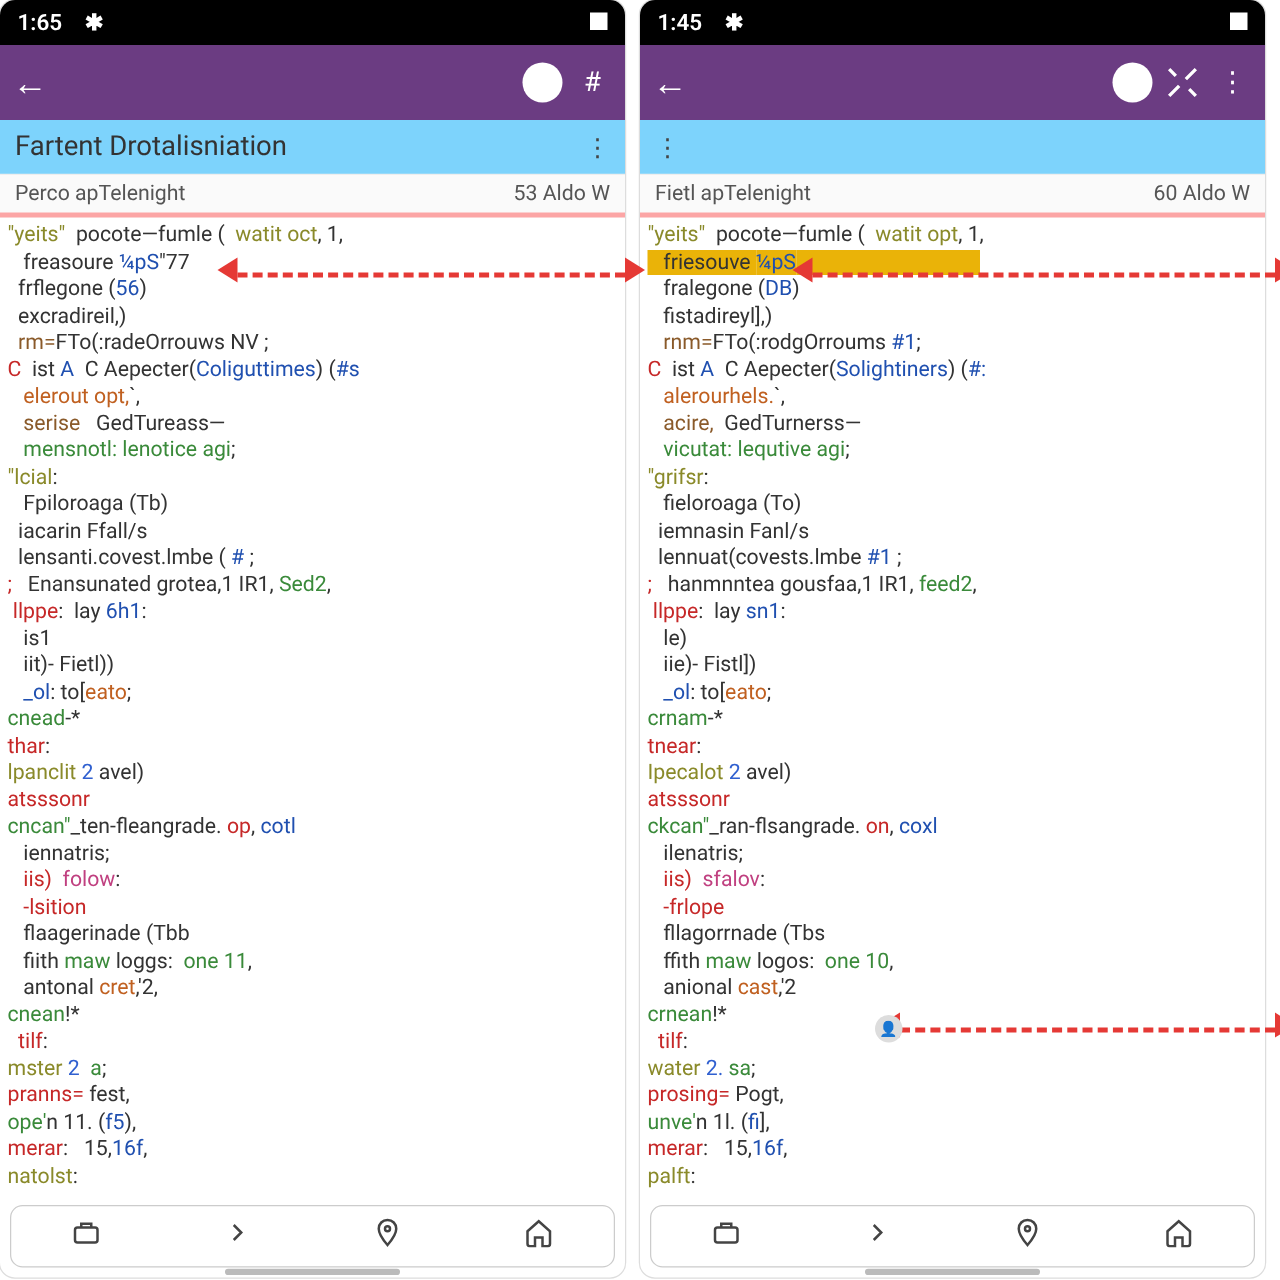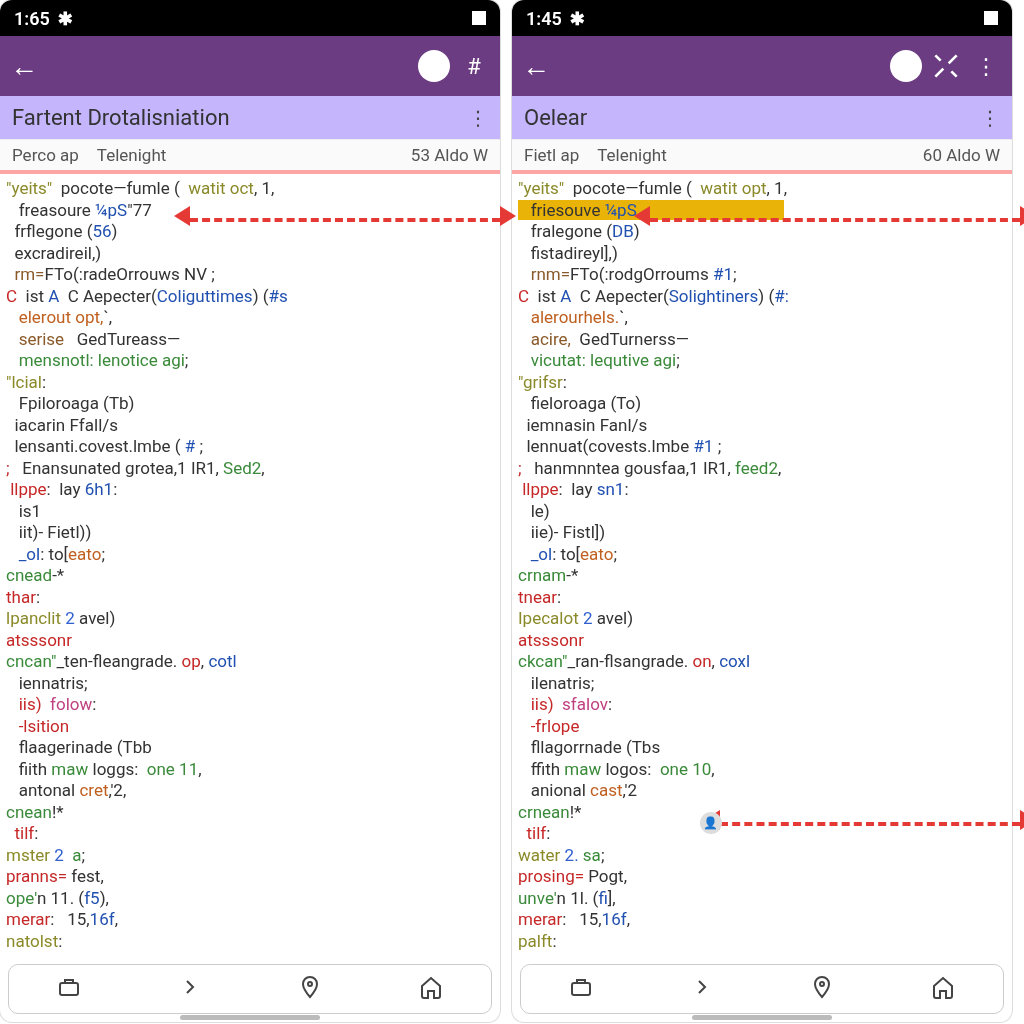--- a/index.html
+++ b/index.html
@@ -14,32 +14,32 @@
   --brown:#8a5a2a;
   --gray:#7a7a7a;
   --pink:#c04080;
   --orange:#c06020;
 }
 *{box-sizing:border-box;font-family:"Segoe UI",Roboto,Arial,sans-serif}
 body{margin:0;background:#fff;width:1024px;height:1024px;overflow:hidden;position:relative}
 .phones{display:flex;gap:12px;padding:0 0 0 0}
 .phone{width:500px;height:1022px;background:#fff;position:relative;border-radius:12px;overflow:hidden;box-shadow:0 0 0 1px #ddd}
 .statusbar{height:36px;background:#000;color:#fff;display:flex;align-items:center;justify-content:space-between;padding:0 14px;font-size:18px;font-weight:600}
-.statusbar .left{display:flex;gap:8px;align-items:center}
+.statusbar .left{display:flex;gap:18px;align-items:center}
 .statusbar .right .sq{width:14px;height:14px;background:#fff;display:inline-block}
 .appbar{height:60px;background:var(--purple);display:flex;align-items:center;padding:0 10px;gap:8px}
 .appbar .back{color:#fff;font-size:28px;font-weight:400;flex:0 0 auto;cursor:pointer}
 .appbar .sp{flex:1}
 .appbar .ic{width:32px;height:32px;display:flex;align-items:center;justify-content:center;color:#fff;font-size:22px;cursor:pointer}
-.titlebar{height:44px;background:#c4b5fd;display:flex;align-items:center;padding:0 12px;border-bottom:1px solid #eee}
+.titlebar{height:44px;background:#7dd3fc;display:flex;align-items:center;padding:0 12px;border-bottom:1px solid #eee}
 .titlebar .title{font-size:22px;color:#333;flex:1}
 .titlebar .more{font-size:20px;color:#444;cursor:pointer}
 .subbar{height:34px;background:#fafafa;display:flex;align-items:center;padding:0 12px;font-size:17px;color:#555;border-bottom:4px solid #fca5a5}
 .subbar .t1{flex:0 0 auto}
-.subbar .t2{margin-left:18px;flex:1}
+.subbar .t2{flex:1}
 .subbar .t3{flex:0 0 auto}
 .code{font-family:"Segoe UI",Roboto,Arial,sans-serif;font-size:17px;line-height:21.5px;padding:4px 6px 4px 6px;white-space:pre;position:relative;height:792px;overflow:hidden;color:#333}
 .code .ln{display:block}
 .kw{color:var(--red)}
 .id{color:var(--olive)}
 .str{color:var(--olive)}
 .fn{color:var(--blue)}
 .num{color:var(--blue2)}
 .gr{color:var(--green)}
 .br{color:var(--brown)}
@@ -128,21 +128,20 @@
           </svg>
         </div>
       <div class="ic">
           <svg viewBox="0 0 24 24" stroke="#fff" fill="none" stroke-width="2">
             <path d="M4 20l6-6M20 4l-6 6M4 4l4 4M20 20l-4-4"></path>
           </svg>
         </div>
       <div class="ic">⋮</div>
     </div>
     <div class="titlebar">
-      <div class="title">Oelear</div>
       <div class="more">⋮</div>
     </div>
     <div class="subbar">
       <div class="t1">Fietl ap</div>
       <div class="t2">Telenight</div>
       <div class="t3">60 Aldo W</div>
     </div>
     <div class="code" id="code-right"><span class="ln"><span class="id">"yeits"</span><span>  pocote—fumle (  </span><span class="str">watit opt</span><span>, 1,</span></span><span class="ln"><span class="hl">   friesouve </span><span class="fn hl">¼pS</span><span class="hl">                                   </span></span><span class="ln"><span>   fralegone (</span><span class="fn">DB</span><span>)</span></span><span class="ln"><span>   fistadireyl],)</span></span><span class="ln"><span class="br">   rnm=</span><span>FTo(:rodgOrroums </span><span class="fn">#1</span><span>;</span></span><span class="ln"><span class="kw">C</span><span>  ist </span><span class="fn">A</span><span>  C Aepecter(</span><span class="fn">Solightiners</span><span>) (</span><span class="fn">#:</span><span></span></span><span class="ln"><span class="or">   alerourhels.</span><span>`,</span></span><span class="ln"><span class="br">   acire,</span><span>  GedTurnerss—</span></span><span class="ln"><span class="gr">   vicutat</span><span class="gr">: lequtive agi</span><span>;</span></span><span class="ln"><span class="id">"grifsr</span><span>:</span></span><span class="ln"><span>   fieloroaga (To)</span></span><span class="ln"><span>  iemnasin Fanl/s</span></span><span class="ln"><span>  lennuat(covests.lmbe </span><span class="fn">#1</span><span> ;</span></span><span class="ln"><span class="kw">;</span><span>   hanmnntea gousfaa,1 IR1, </span><span class="gr">feed2</span><span>,</span></span><span class="ln"><span class="kw"> llppe</span><span>:  lay </span><span class="fn">sn1</span><span>:</span></span><span class="ln"><span>   le)</span></span><span class="ln"><span>   iie)- Fistl])</span></span><span class="ln"><span class="fn">   _ol</span><span>: to[</span><span class="or">eato</span><span>;</span></span><span class="ln"><span class="gr">crnam</span><span>-*</span></span><span class="ln"><span class="kw">tnear</span><span>:</span></span><span class="ln"><span class="id">Ipecalot</span><span class="num"> 2</span><span> avel)</span></span><span class="ln"><span class="kw">atsssonr</span><span></span></span><span class="ln"><span class="gr">ckcan"</span><span>_ran-flsangrade. </span><span class="kw">on</span><span>, </span><span class="fn">coxl</span><span></span></span><span class="ln"><span>   ilenatris;</span></span><span class="ln"><span class="kw">   iis)</span><span>  </span><span class="pk">sfalov</span><span>:</span></span><span class="ln"><span class="kw">   -frlope</span><span></span></span><span class="ln"><span>   fllagorrnade (Tbs</span></span><span class="ln"><span>   ffith </span><span class="gr">maw</span><span> logos:  </span><span class="gr">one 10</span><span>,</span></span><span class="ln"><span>   anional </span><span class="or">cast</span><span>,'2</span></span><span class="ln"><span class="gr">crnean</span><span>!*</span></span><span class="ln"><span class="kw">  tilf</span><span>:</span></span><span class="ln"><span class="id">water</span><span class="num"> 2.</span><span class="gr"> sa</span><span>;</span></span><span class="ln"><span class="kw">prosing=</span><span> Pogt,</span></span><span class="ln"><span class="gr">unve'</span><span>n 1l. (</span><span class="fn">fi</span><span>],</span></span><span class="ln"><span class="kw">merar</span><span>:   15,</span><span class="fn">16f</span><span>,</span></span><span class="ln"><span class="id">palft</span><span>:</span></span><span class="ln"></span></div>
     <div class="bottombar">
       <span class="bic"><svg viewBox="0 0 24 24">

